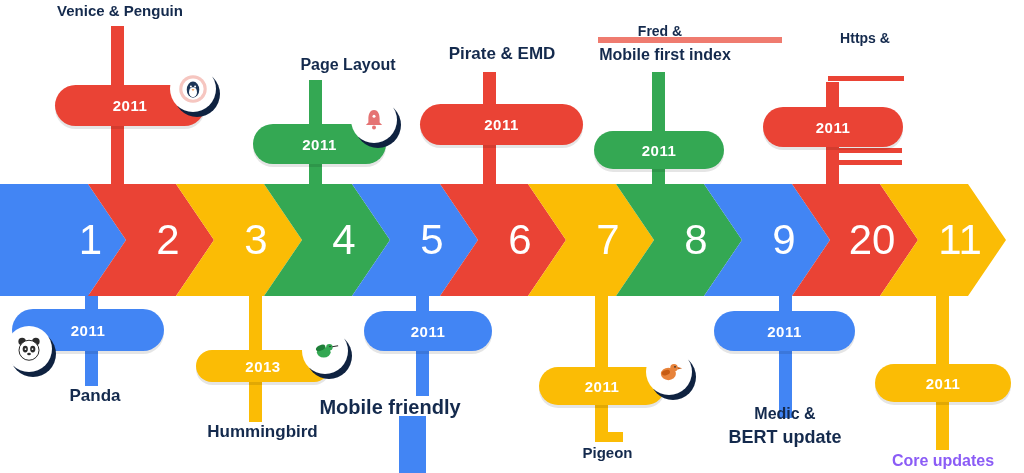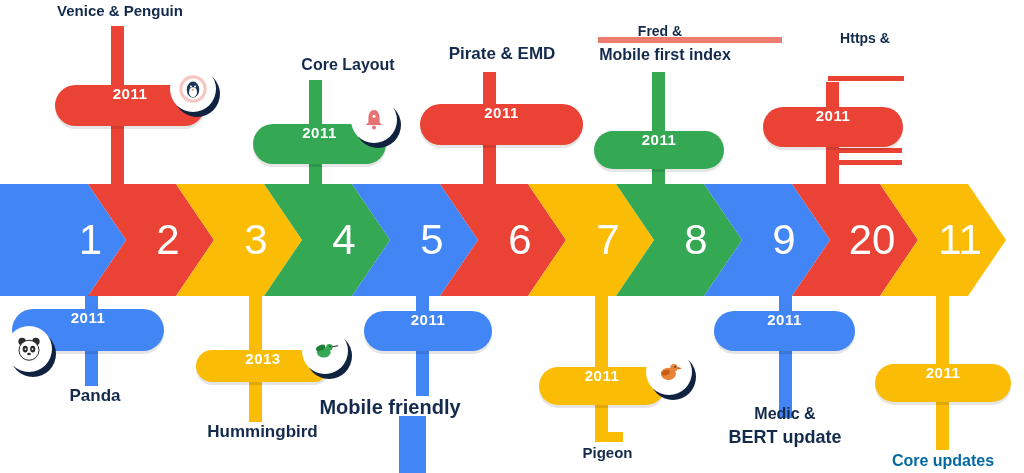--- a/index.html
+++ b/index.html
@@ -8,25 +8,25 @@
 
   
   .chevron{position:absolute;top:184px;height:112px;width:126px;box-sizing:border-box;
            display:flex;align-items:center;justify-content:center;color:#fff;font-size:42px;
            clip-path:polygon(0 0,88px 0,126px 50%,88px 100%,0 100%,38px 50%);padding-left:34px;}
   .chevron.flat{clip-path:polygon(0 0,88px 0,126px 50%,88px 100%,0 100%);padding-left:55px;}
   .c-blue{background:#4285F4}.c-red{background:#EA4335}.c-yellow{background:#FBBC05}.c-green{background:#34A853}
 
   
   .pill{position:absolute;border-radius:21px;color:#fff;font-weight:bold;font-size:15px;
-        letter-spacing:.5px;display:flex;align-items:flex-start;justify-content:center;
+        letter-spacing:.5px;display:flex;align-items:center;justify-content:center;
         box-shadow:0 3px 0 rgba(0,0,0,.10);}
   .stem{position:absolute;}
   .lbl{position:absolute;color:#142A4D;font-weight:bold;text-align:center;line-height:1.15;}
-  .lbl.green{color:#0369a1;}
+  .lbl.green{color:#8b5cf6;}
 
   
   .badge{position:absolute;width:46px;height:46px;border-radius:50%;background:#fff;
          box-shadow:4px 5px 0 0 #0F2240;display:flex;align-items:center;justify-content:center;}
   .badge svg{width:30px;height:30px;display:block;}
 
   .deco{position:absolute;}
 </style>
 </head>
 <body>
@@ -98,21 +98,21 @@
         <circle cx="12" cy="12" r="11" fill="#F6C6C0"></circle>
         <circle cx="12" cy="12" r="8.5" fill="#fff"></circle>
         <ellipse cx="12" cy="12.5" rx="5" ry="6.5" fill="#1D3557"></ellipse>
         <ellipse cx="12" cy="14.5" rx="3.2" ry="4" fill="#fff"></ellipse>
         <circle cx="10.3" cy="10" r="0.8" fill="#fff"></circle>
         <circle cx="13.7" cy="10" r="0.8" fill="#fff"></circle>
         <polygon points="10.8,12 13.2,12 12,13.8" fill="#F4A261"></polygon>
       </svg>
   </div>
 
-  <div class="lbl" style="left:268px;top:56px;width:160px;font-size:16px;">Core Layout</div>
+  <div class="lbl" style="left:268px;top:56px;width:160px;font-size:16px;">Page Layout</div>
   <div class="pill c-green" style="left:253px;top:124px;width:133px;height:40px;">
       <span>2011</span>
     </div>
   <div class="badge" style="left:351px;top:97px;">
     <svg viewBox="0 0 24 24">
         <path d="M12 4 C8.5 4 7.5 8 7.5 11 L7.5 14 L5.5 16 L18.5 16 L16.5 14 L16.5 11 C16.5 8 15.5 4 12 4 Z" fill="#E57373"></path>
         <circle cx="12" cy="18" r="1.6" fill="#E57373"></circle>
         <circle cx="12" cy="9" r="1.2" fill="#fff"></circle>
       </svg>
   </div>

